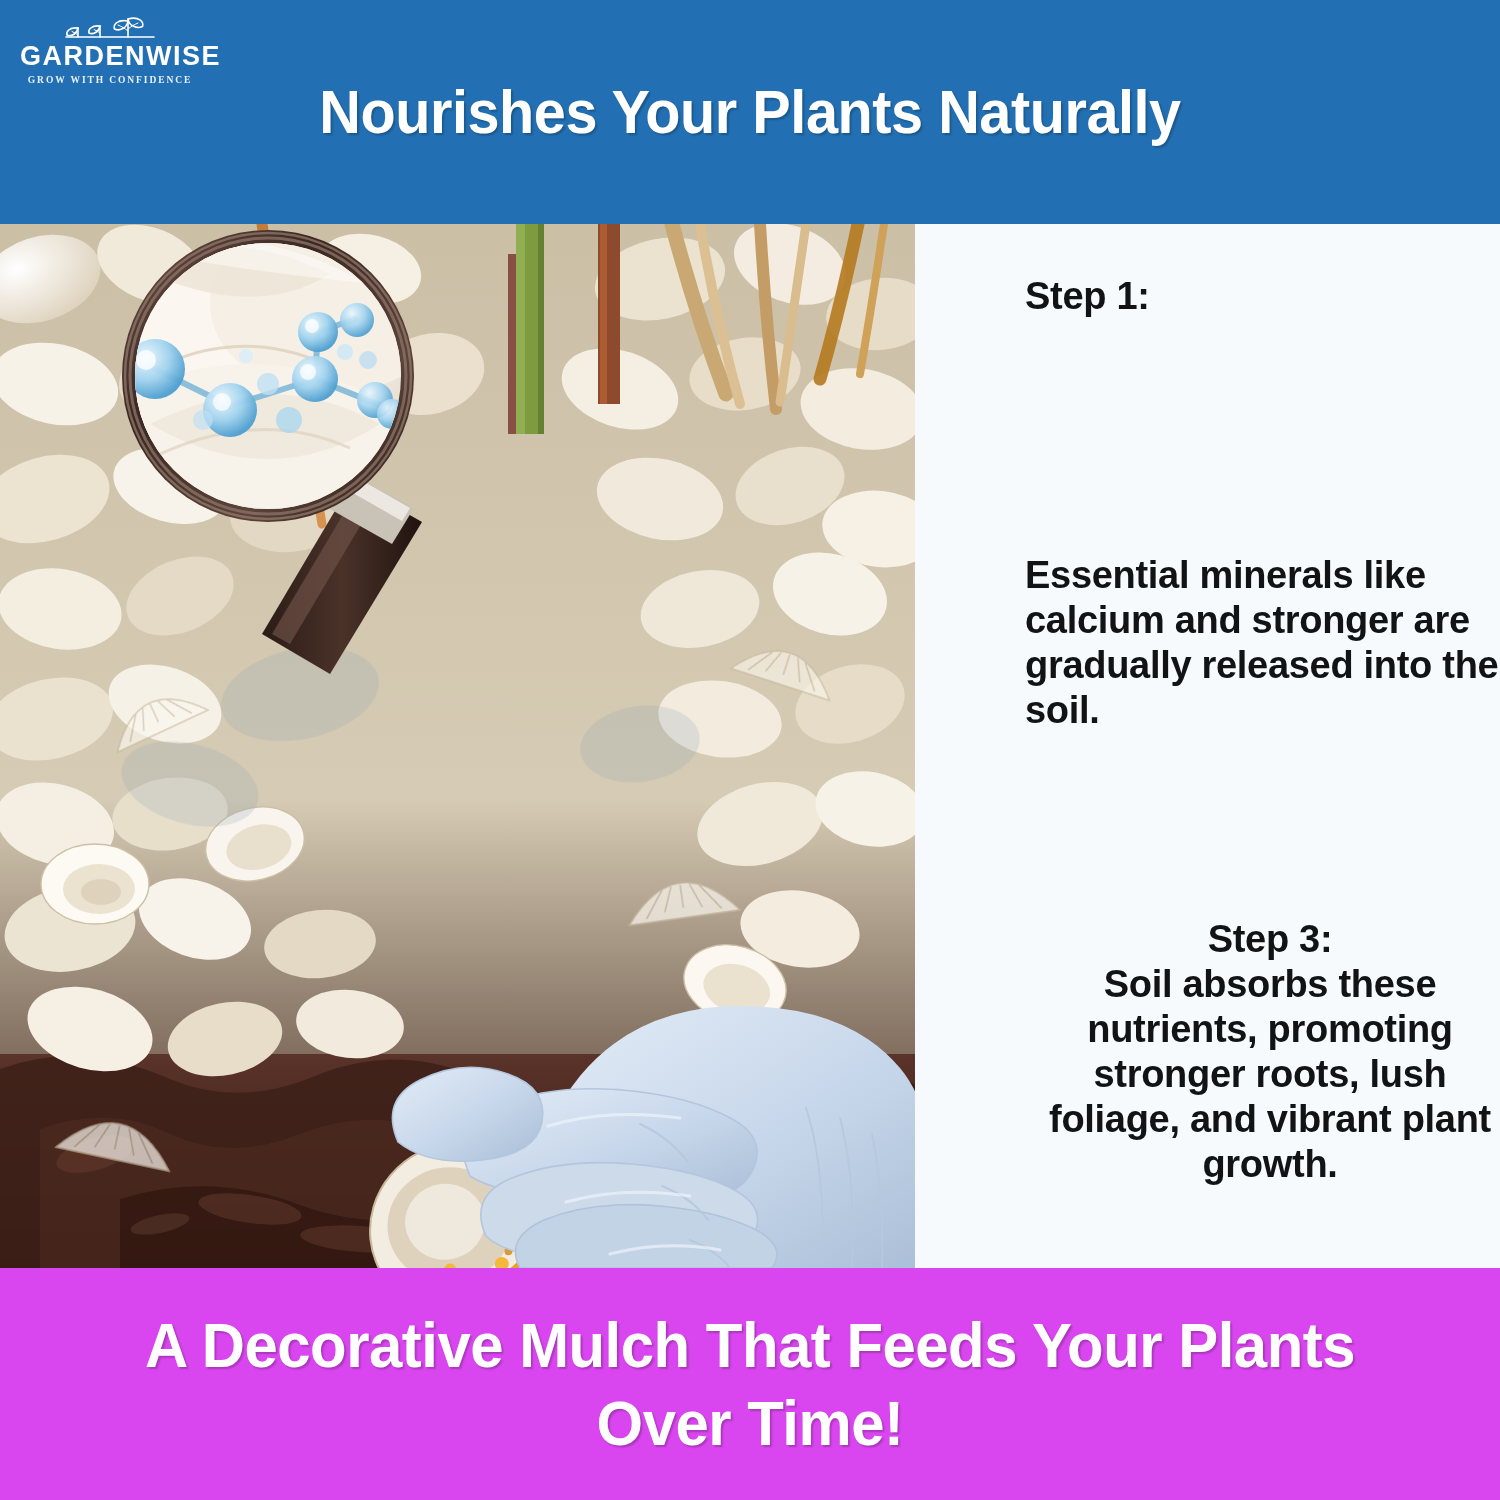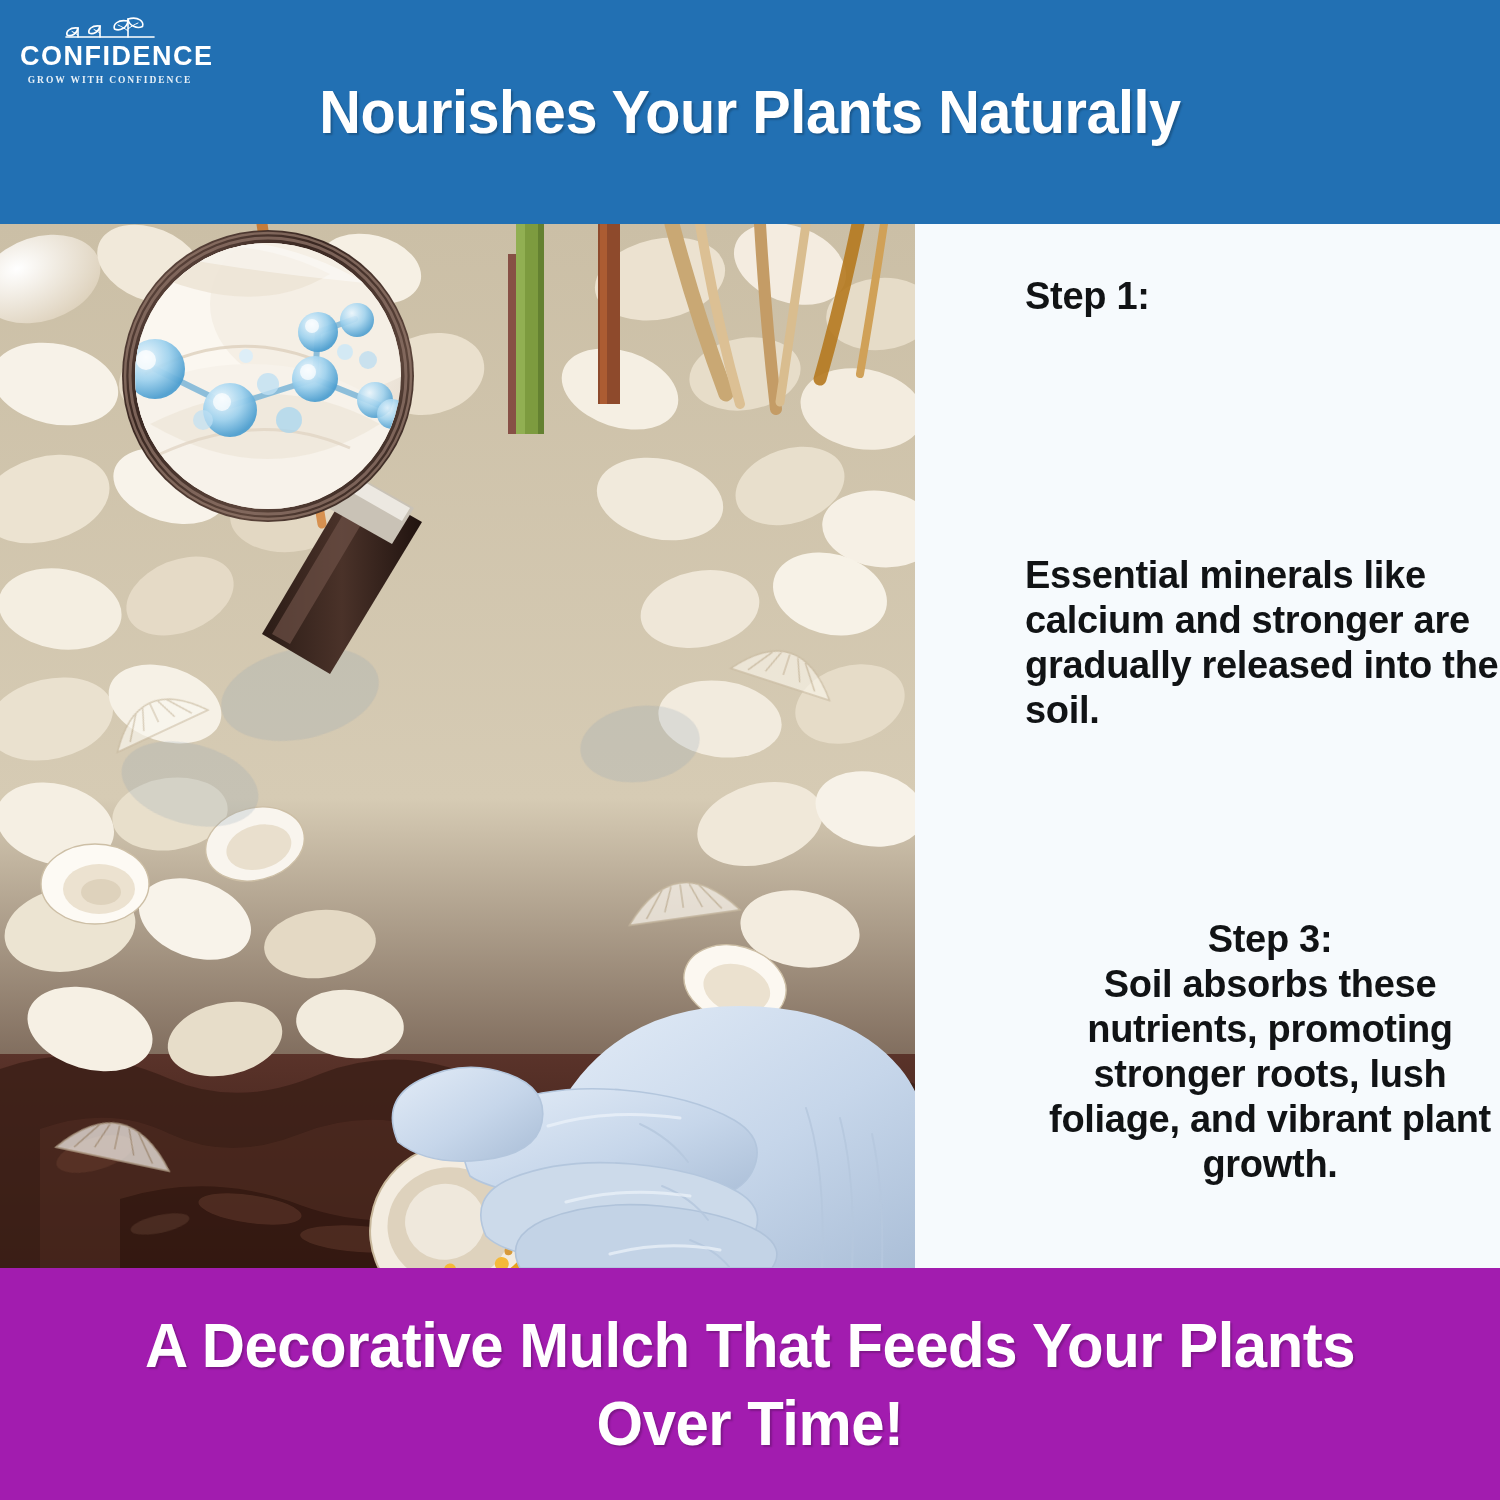--- a/index.html
+++ b/index.html
@@ -65,21 +65,21 @@
   }
   .step-1{top:50px;}
   .step-2{top:329px;}
   .step-3{top:693px;text-align:center;}
   .step-head{display:block;}
   .step-body{display:block;}
 
   
   .footer{
     position:absolute;left:0;top:1268px;width:1500px;height:232px;
-    background:#a21caf;
+    background:#d946ef;
   }
   .footer-text{
     position:absolute;left:0;top:38px;width:1500px;
     text-align:center;color:#ffffff;
     font-size:63px;font-weight:bold;line-height:78px;
     transform:scaleX(.95);transform-origin:center top;
     text-shadow:2px 2px 2px rgba(0,0,0,.22);
     letter-spacing:-0.5px;
   }
 </style>
@@ -104,21 +104,21 @@
           <path d="M80 18 c-9 -1 -12 4 -11 7 c4 2 10 -1 11 -7 z"></path>
           <path d="M74 21.5 c2 1 4 2 6 3.5" stroke-width="1"></path>
 
           <line x1="108" y1="29" x2="108" y2="11"></line>
           <path d="M108 13 c-11 -2 -15 4 -13.5 8 c5 2.5 12.5 -1 13.5 -8 z"></path>
           <path d="M108 11 c11 -3 16 3 14.5 7.5 c-5.5 2.5 -13.5 -0.5 -14.5 -7.5 z"></path>
           <path d="M98 17 c3.5 1.5 7 3.5 10 6" stroke-width="1"></path>
           <path d="M118 15 c-3.5 1.5 -7 3.5 -10 6" stroke-width="1"></path>
         </g>
       </svg>
-      <div class="logo-word">CONFIDENCE</div>
+      <div class="logo-word">GARDENWISE</div>
       <div class="logo-tag">GROW WITH CONFIDENCE</div>
     </div>
 
     <div class="header-title">Nourishes Your Plants Naturally</div>
   </div>
 
   <div class="body-area">
 
     <div class="photo">
       <svg viewBox="0 0 915 1044" preserveAspectRatio="xMidYMid slice">

